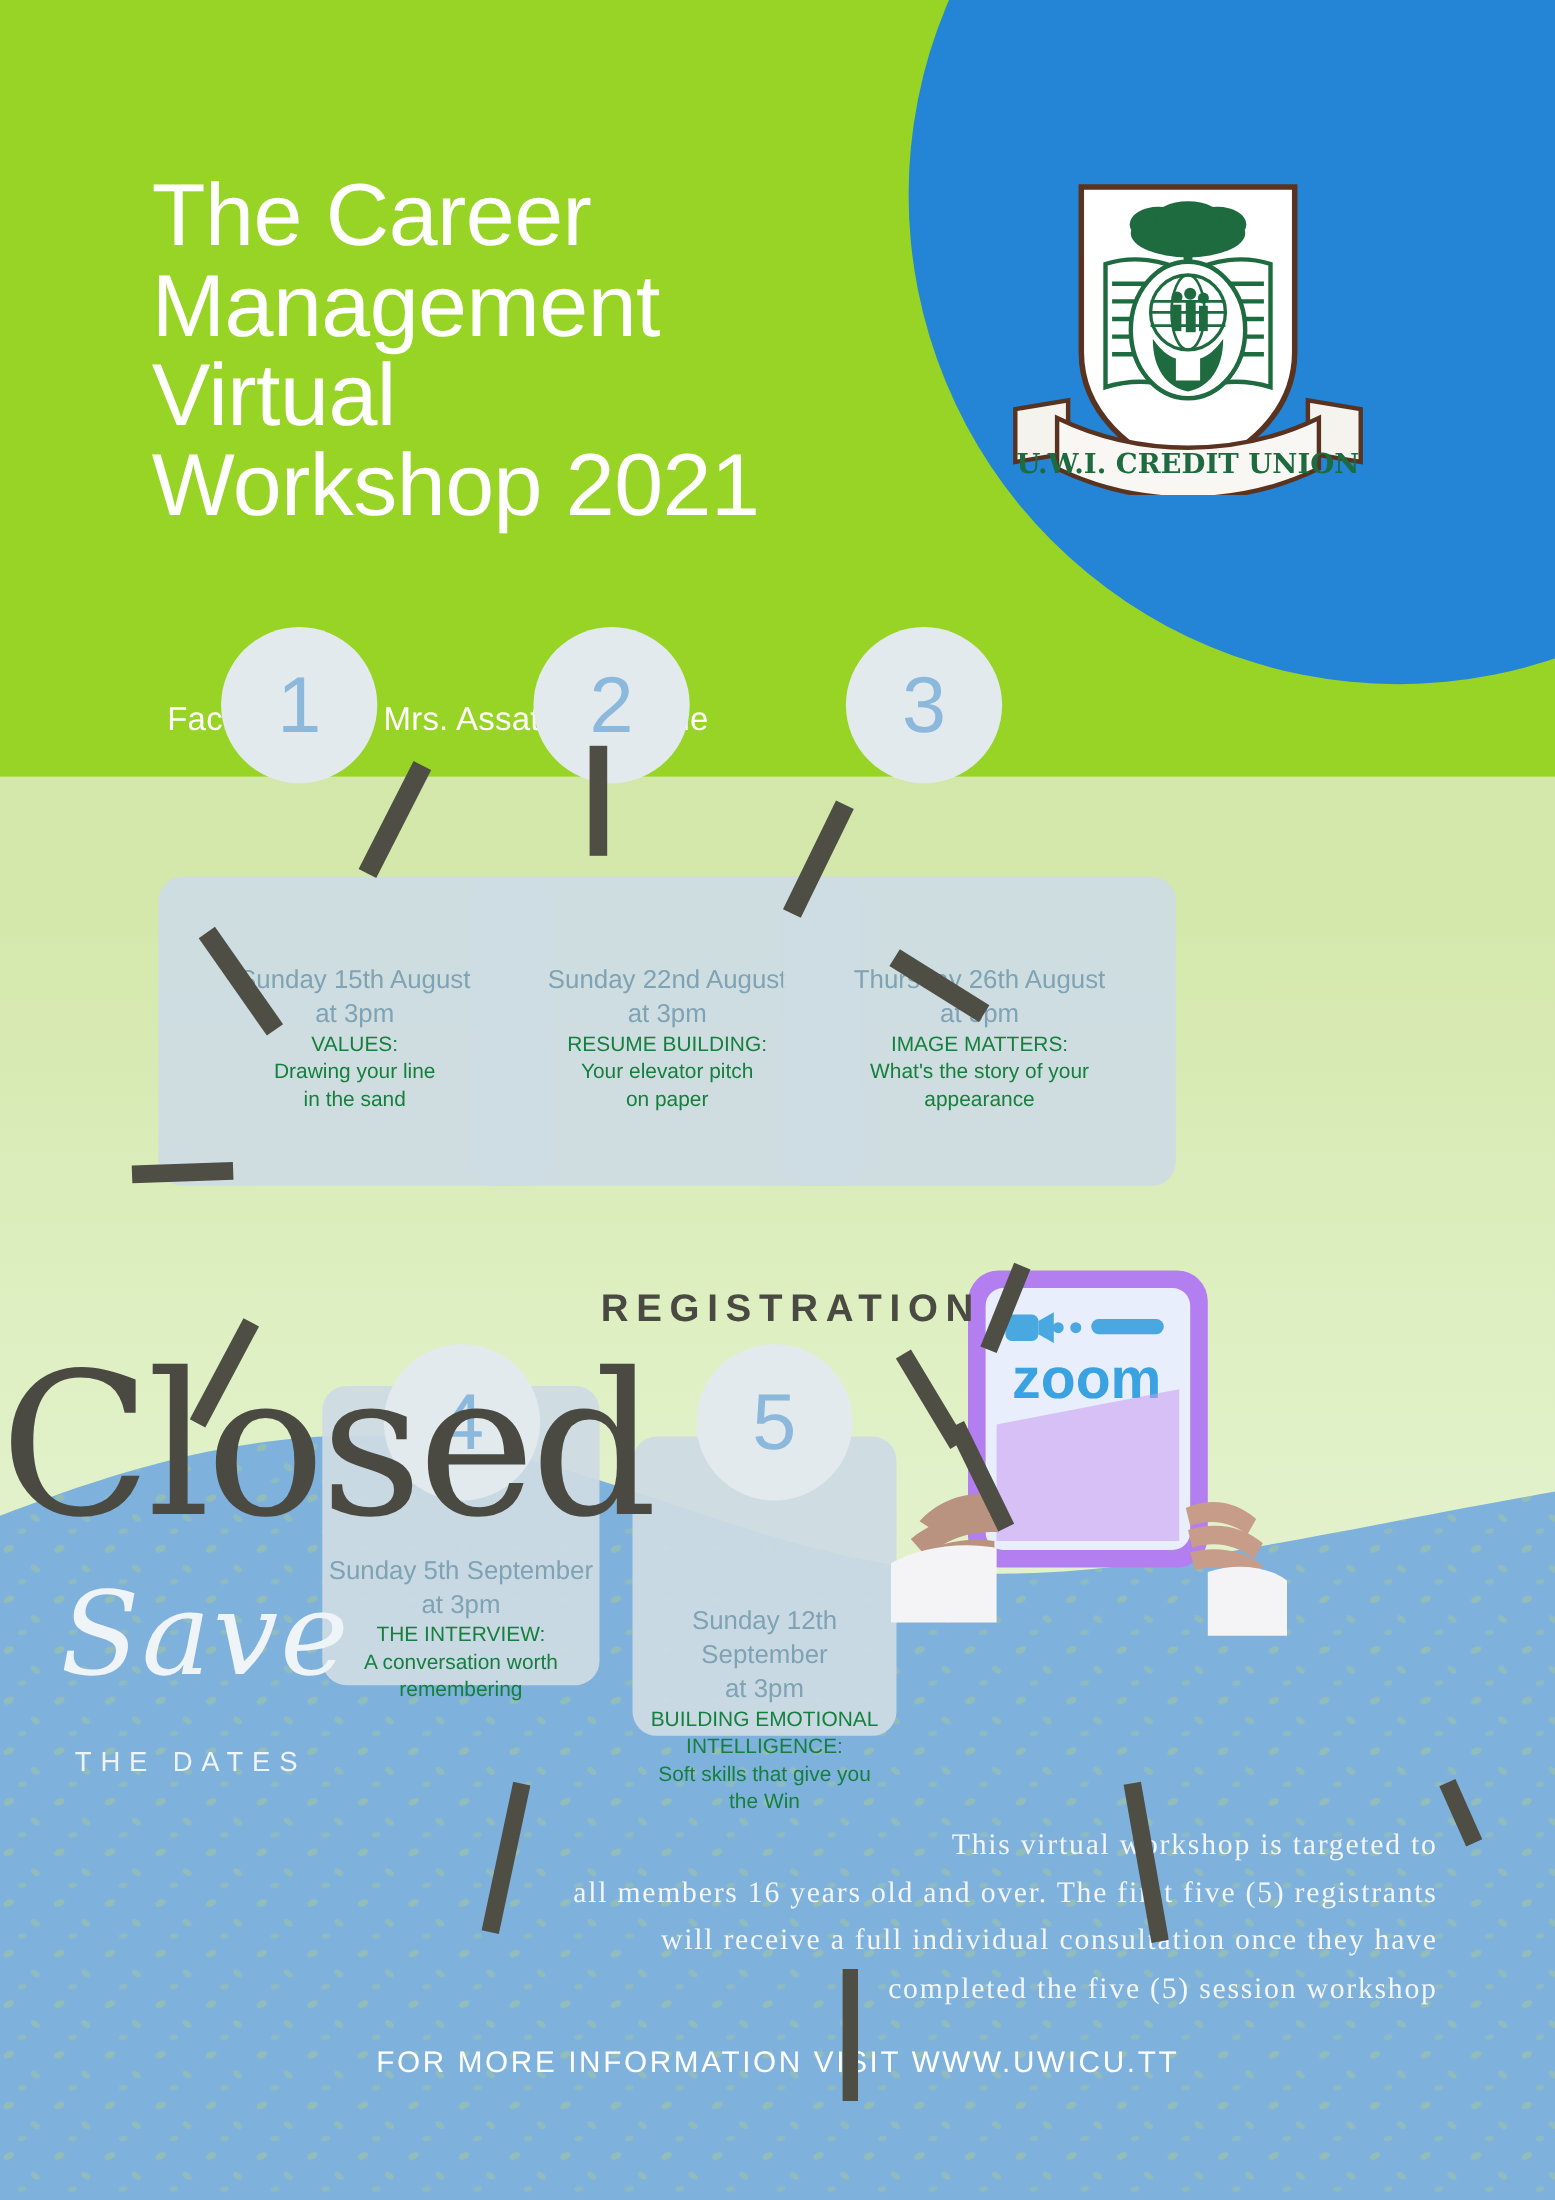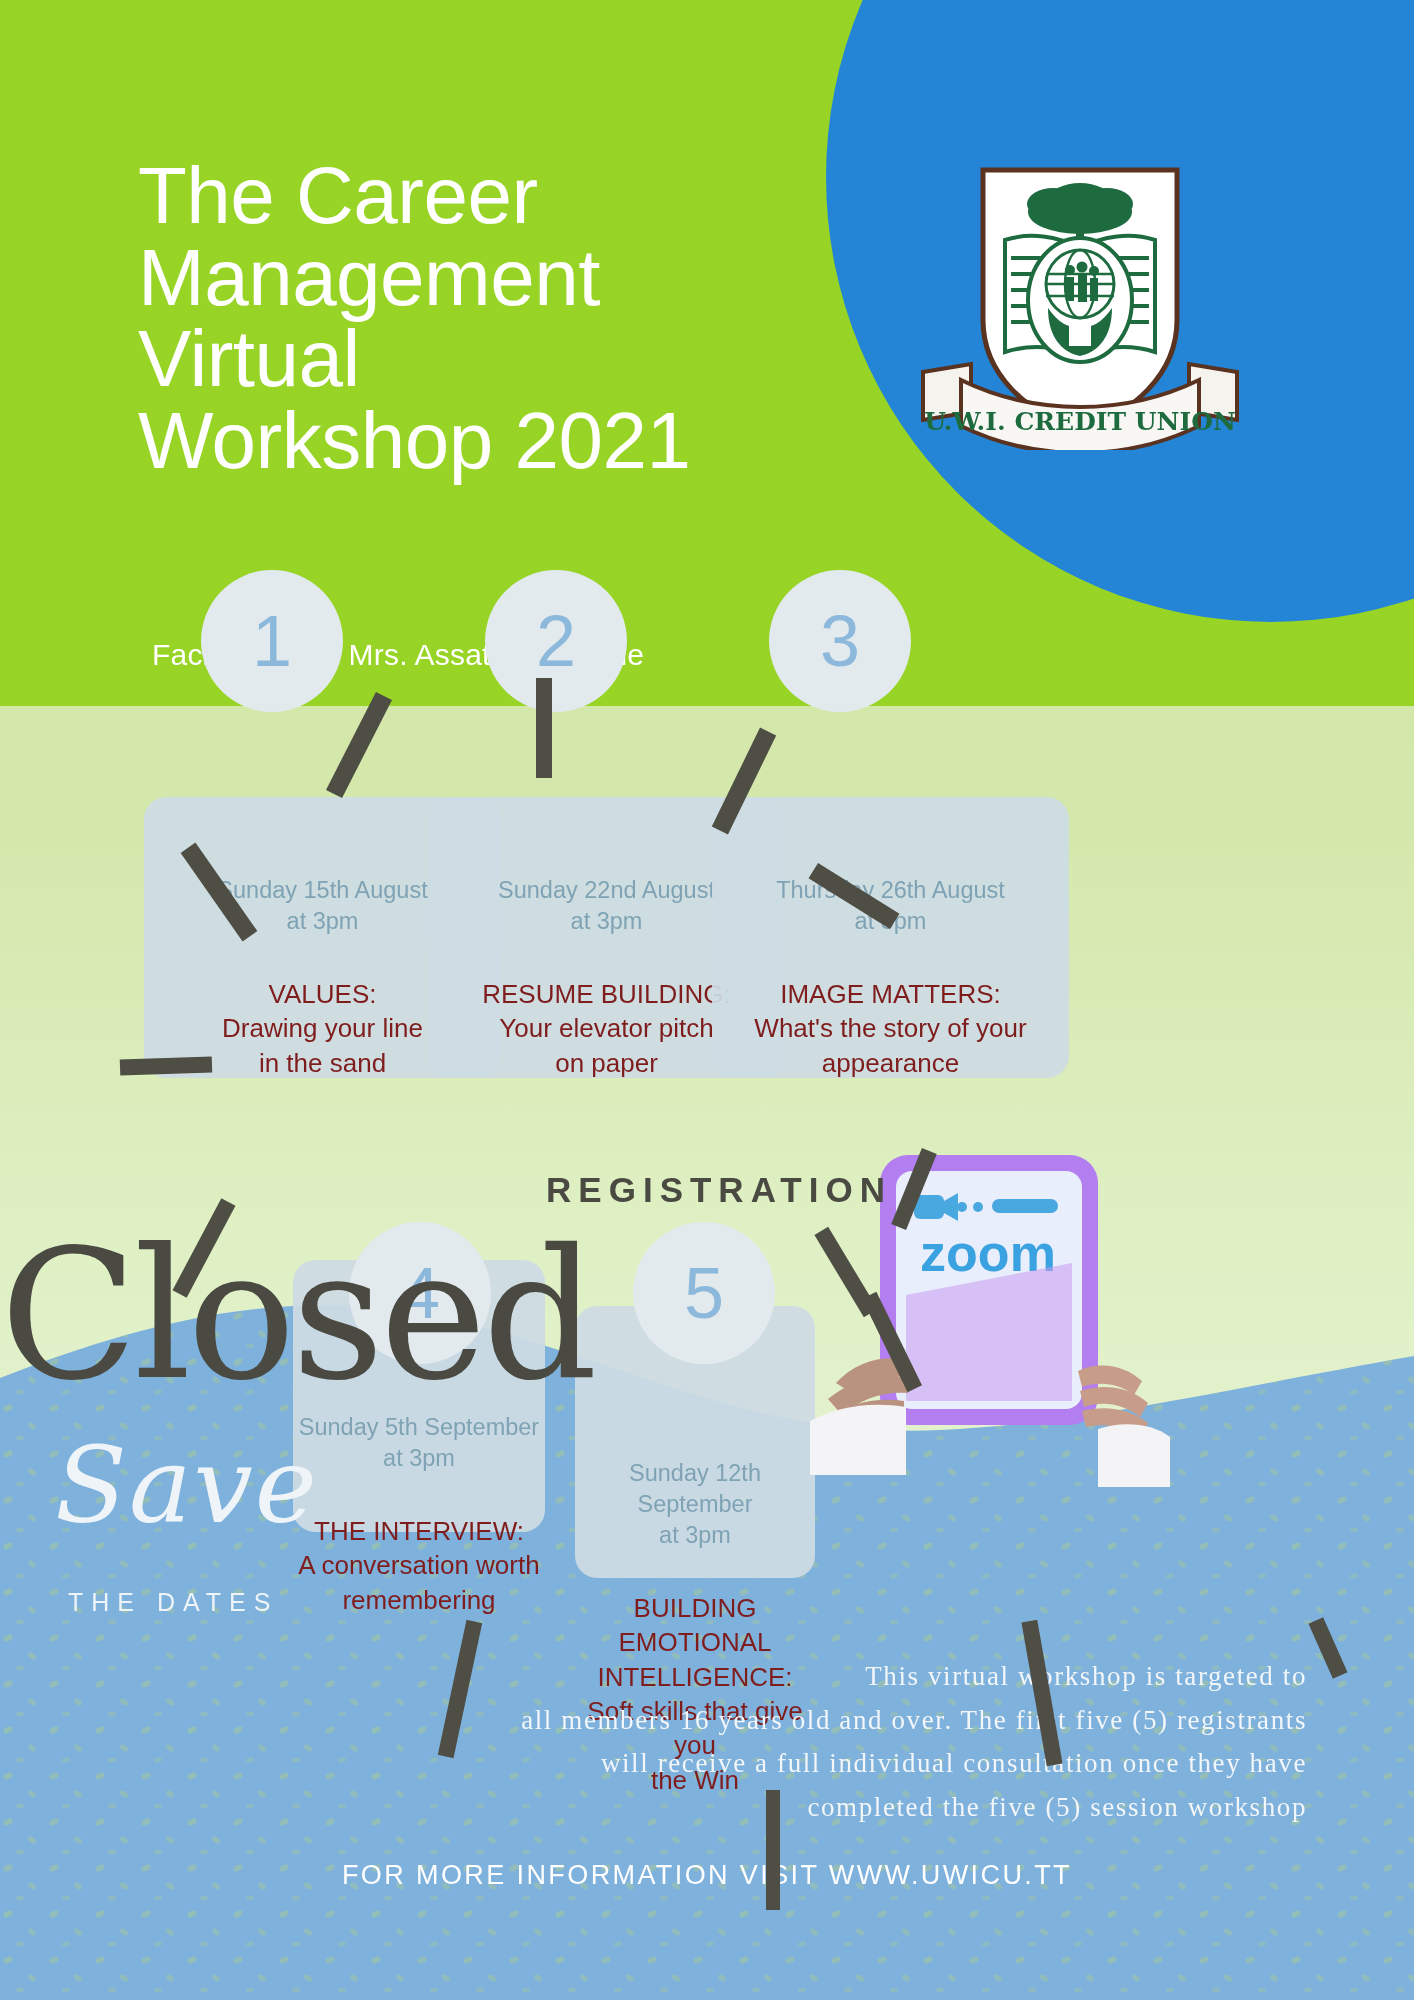--- a/index.html
+++ b/index.html
@@ -88,23 +88,22 @@
     padding-top: 78px;
     text-align: center;
   }
   .card .c-date {
     color: #7fa3b4;
     font-size: 23.5px;
     line-height: 1.32;
     white-space: pre-line;
   }
   .card .c-topic {
-    margin-top: 40px;
-    color: #7f1d1d;
-    font-size: 26px;
+    color: #15803d;
+    font-size: 19px;
     line-height: 1.32;
     white-space: pre-line;
   }
   .badge {
     position: absolute;
     width: 142px; height: 142px;
     border-radius: 50%;
     background: #e2eaee;
     z-index: 6;
     text-align: center;

